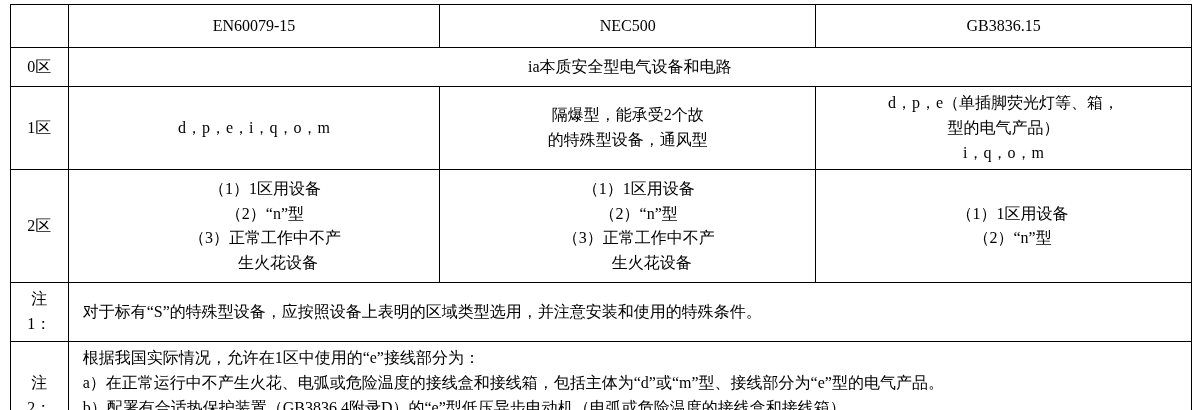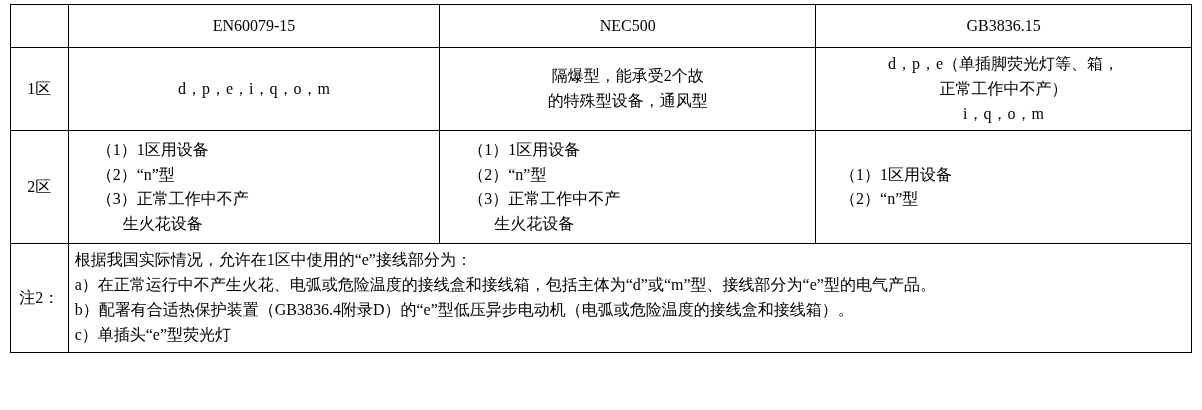--- a/index.html
+++ b/index.html
@@ -26,37 +26,37 @@
     table-layout: fixed;
     width: 1182px;
     margin: 0;
   }
   table.spec td, table.spec th {
     border: 1px solid #000000;
     vertical-align: middle;
     font-weight: normal;
     font-size: 16px;
     line-height: 1.55;
-    padding: 4px 6px;
+    padding: 4px 14px;
   }
   .col-label { width: 54px; text-align: center; }
   .col-a { width: 348px; }
   .col-b { width: 352px; }
   .col-c { width: 352px; }
 
   .hdr td { text-align: center; height: 34px; font-size: 16px; }
   .center { text-align: center; }
 
   .row0 td { height: 30px; }
   .row1 td { height: 72px; }
   .row2 td { height: 104px; vertical-align: middle; }
 
   .cellblock {
     display: block;
-    text-align: left;
+    text-align: center;
     padding-left: 22px;
   }
   .cellblock.narrow { padding-left: 18px; }
   .lines span { display: block; white-space: nowrap; }
   .indent { padding-left: 26px; }
 
   .noteslabel { text-align: center; width: 54px; font-size: 15px; }
   .notecell { text-align: left; font-size: 15.5px; line-height: 1.62; }
   .notecell .ln { display: block; white-space: nowrap; }
 
@@ -76,33 +76,37 @@
     </colgroup>
     <tbody>
 
       <tr class="hdr">
         <td></td>
         <td>EN60079-15</td>
         <td>NEC500</td>
         <td>GB3836.15</td>
       </tr>
 
+      <tr class="row0">
+        <td class="col-label">0区</td>
+        <td class="center" colspan="3">ia本质安全型电气设备和电路</td>
+      </tr>
 
       <tr class="row1">
         <td class="col-label">1区</td>
         <td class="center center-multiline">
           <span>d，p，e，i，q，o，m</span>
         </td>
         <td class="center center-multiline">
           <span>隔爆型，能承受2个故</span>
           <span>的特殊型设备，通风型</span>
         </td>
         <td class="center center-multiline">
           <span>d，p，e（单插脚荧光灯等、箱，</span>
-          <span>正常工作中不产）</span>
+          <span>型的电气产品）</span>
           <span>i，q，o，m</span>
         </td>
       </tr>
 
       <tr class="row2">
         <td class="col-label">2区</td>
         <td>
           <span class="cellblock lines">
             <span>（1）1区用设备</span>
             <span>（2）“n”型</span>
@@ -119,20 +123,26 @@
           </span>
         </td>
         <td>
           <span class="cellblock narrow lines">
             <span>（1）1区用设备</span>
             <span>（2）“n”型</span>
           </span>
         </td>
       </tr>
 
+      <tr>
+        <td class="noteslabel">注1：</td>
+        <td class="notecell" colspan="3">
+          <span class="ln">对于标有“S”的特殊型设备，应按照设备上表明的区域类型选用，并注意安装和使用的特殊条件。</span>
+        </td>
+      </tr>
 
       <tr>
         <td class="noteslabel">注2：</td>
         <td class="notecell" colspan="3">
           <span class="ln">根据我国实际情况，允许在1区中使用的“e”接线部分为：</span>
           <span class="ln">a）在正常运行中不产生火花、电弧或危险温度的接线盒和接线箱，包括主体为“d”或“m”型、接线部分为“e”型的电气产品。</span>
           <span class="ln">b）配署有合适热保护装置（GB3836.4附录D）的“e”型低压异步电动机（电弧或危险温度的接线盒和接线箱）。</span>
           <span class="ln">c）单插头“e”型荧光灯</span>
         </td>
       </tr>

